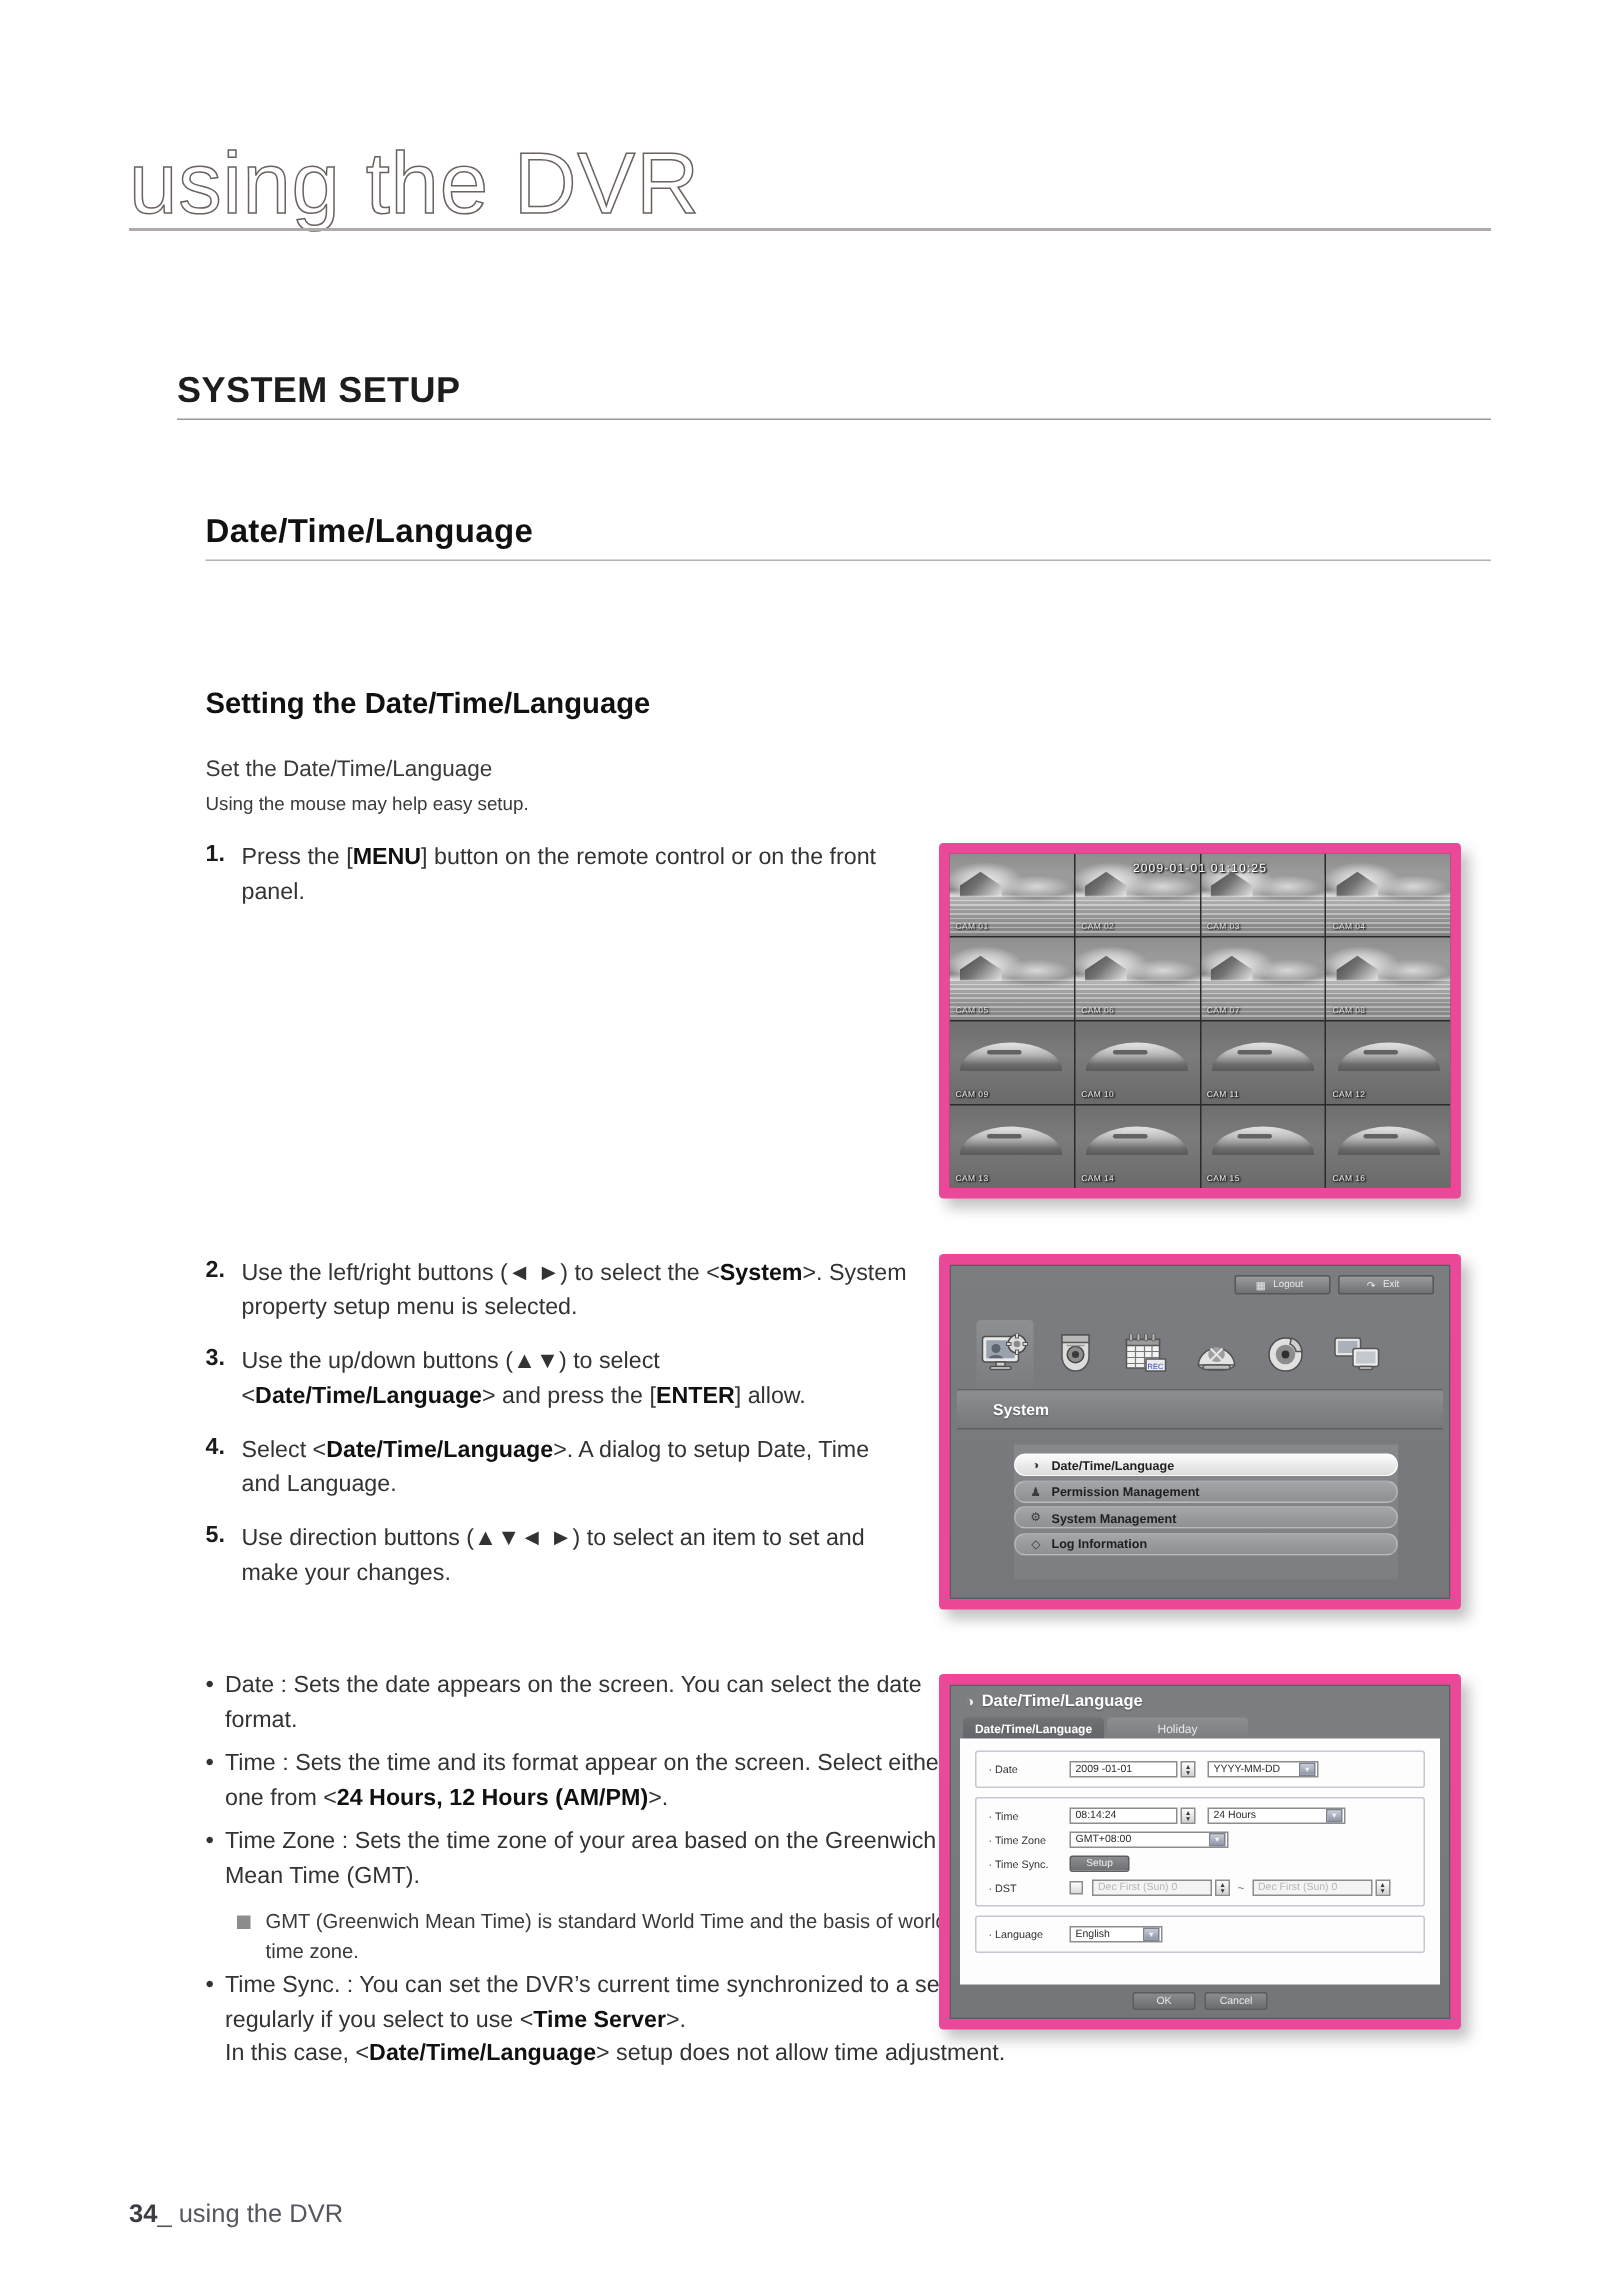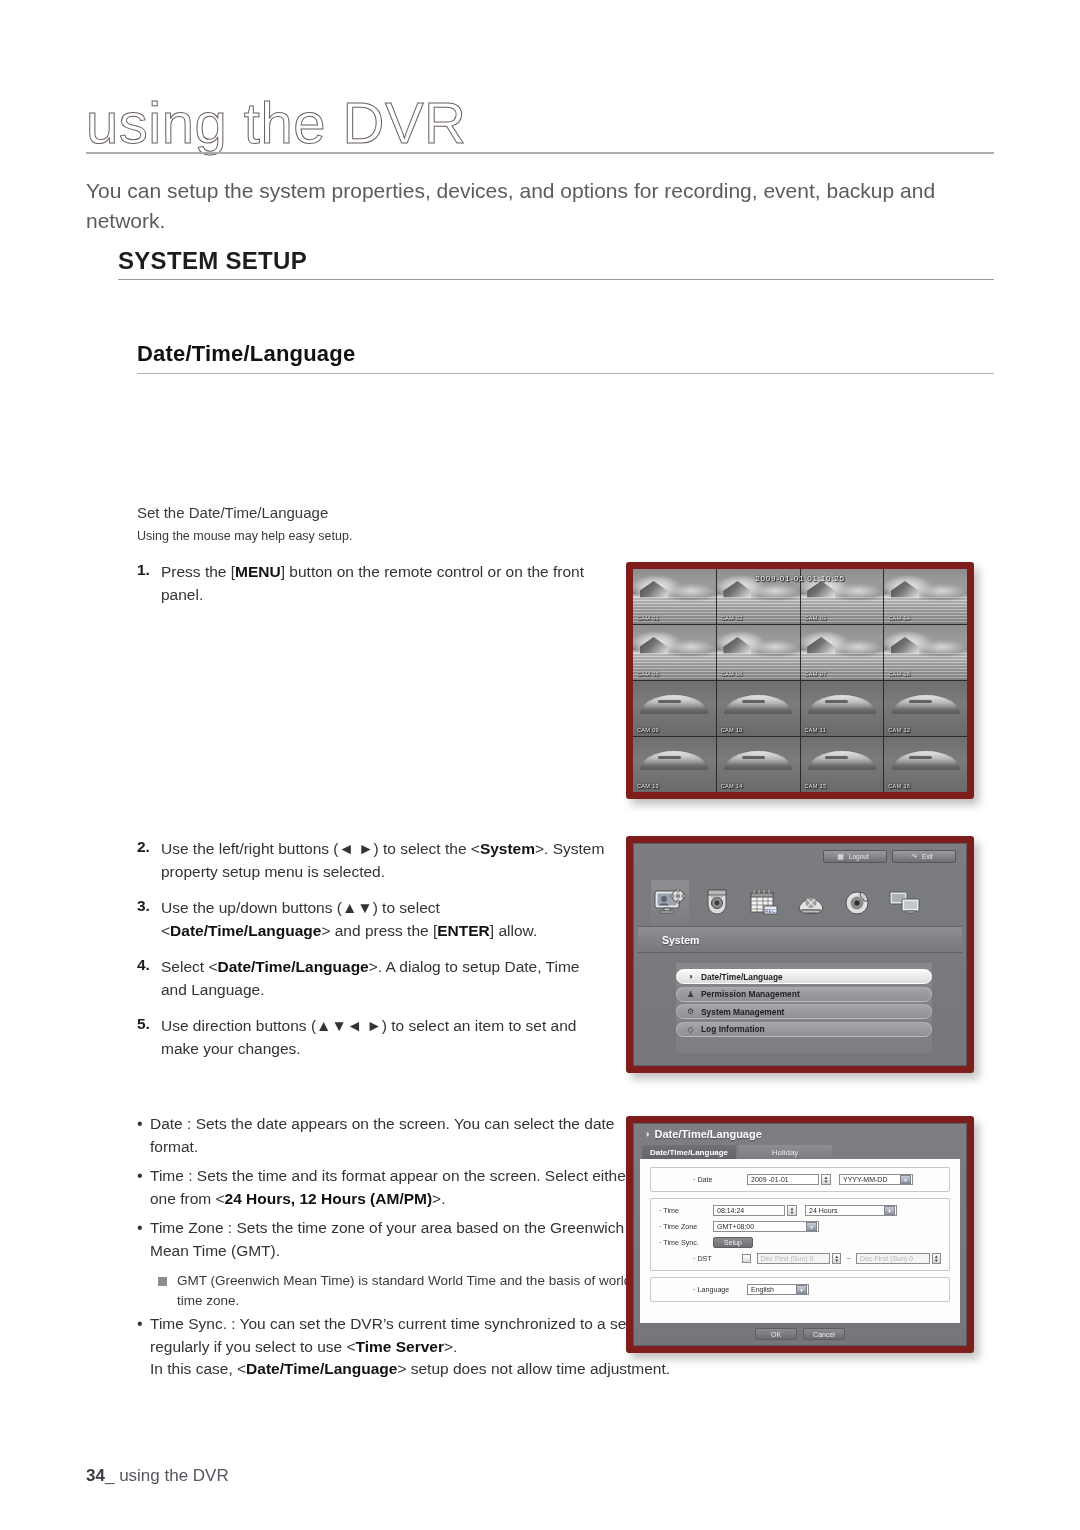--- a/index.html
+++ b/index.html
@@ -105,21 +105,21 @@
   
   .footer {
     position:absolute; left:86px; top:1466px;
     font-size:17px; color:#56565e;
   }
   .footer b { font-weight:bold; color:#3c3c45; }
 
   
   .shot {
     position:absolute;
-    background:#7f1d1d;
+    background:#ec4899;
     border-radius:3px;
     padding:7px;
     box-shadow: 5px 6px 9px rgba(120,120,120,0.45);
   }
   .shot-inner { width:100%; height:100%; overflow:hidden; position:relative; }
 
   
   #shot-live { left:626px; top:562px; width:348px; height:237px; }
   .cam-grid {
     width:100%; height:100%;
@@ -232,21 +232,21 @@
     font-size:8px; color:#e8e8e8; border-radius:3px 3px 0 0;
     background:linear-gradient(to bottom,#8c8e91,#7b7d80);
   }
   .dlg-tab.active { background:linear-gradient(to bottom,#6f7174,#63656a); color:#fff; font-weight:bold; }
   .dlg-content {
     flex:1; background:#fdfdfd; margin:0 6px; padding:8px 10px;
     display:flex; flex-direction:column; gap:6px;
   }
   .fieldset { border:1px solid #c4c8d2; border-radius:2px; padding:5px 8px; }
   .frow { display:flex; align-items:center; height:13px; margin-bottom:3px; }
-  .frow:last-child { margin-bottom:0;margin-left:34px; }
+  .frow:last-child { margin-bottom:0; }
   .flabel { width:54px; font-size:7.2px; color:#333; }
   .flabel::before { content:"\00b7  "; }
   .txtbox {
     height:11px; border:1px solid #8d8d8d; background:#fff;
     display:flex; align-items:center; padding:0 3px;
     font-size:7px; color:#2a2a2a;
   }
   .txtbox.dim { color:#b6b6b6; background:#f4f4f4; }
   .spin {
     width:10px; height:11px; margin-left:2px;
@@ -284,27 +284,27 @@
     font-size:7px; color:#eaeaea;
   }
 </style>
 </head>
 <body>
 
 <div class="page">
 
   <div class="chapter-title">using the DVR</div>
   <div class="title-rule"></div>
-  <div class="intro">You can setup the system properties, devices, and options for recording, event, backup and network.</div>
 
   <div class="section-h1">SYSTEM SETUP</div>
   <div class="section-h1-rule"></div>
 
   <div class="section-h2">Date/Time/Language</div>
   <div class="section-h2-rule"></div>
+  <div class="section-h3">Setting the Date/Time/Language</div>
   <div class="subtle-1">Set the Date/Time/Language</div>
   <div class="subtle-2">Using the mouse may help easy setup.</div>
 
   <div class="steps">
     <div class="step">
       <div class="step-num">1.</div>
       <div class="step-body">
         <span>Press the [</span><b>MENU</b><span>] button on the remote control or on the front panel.</span>
       </div>
     </div>

